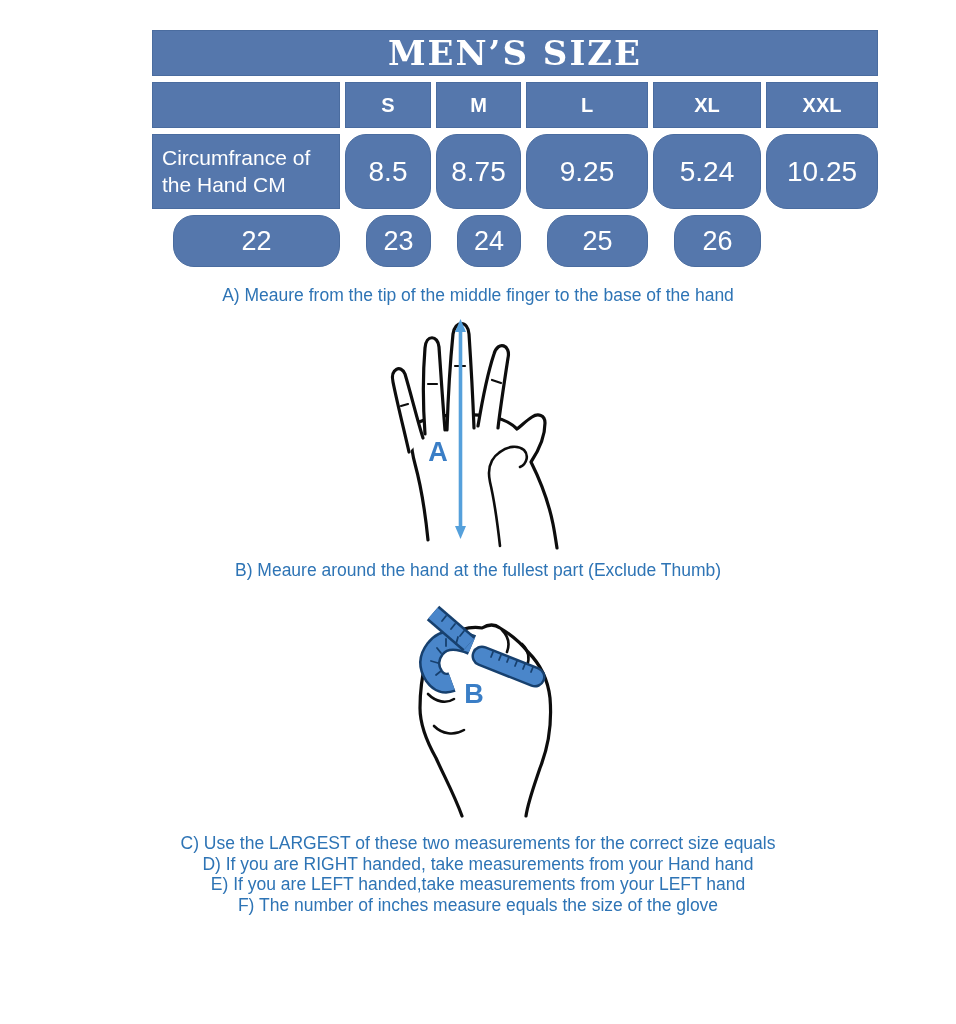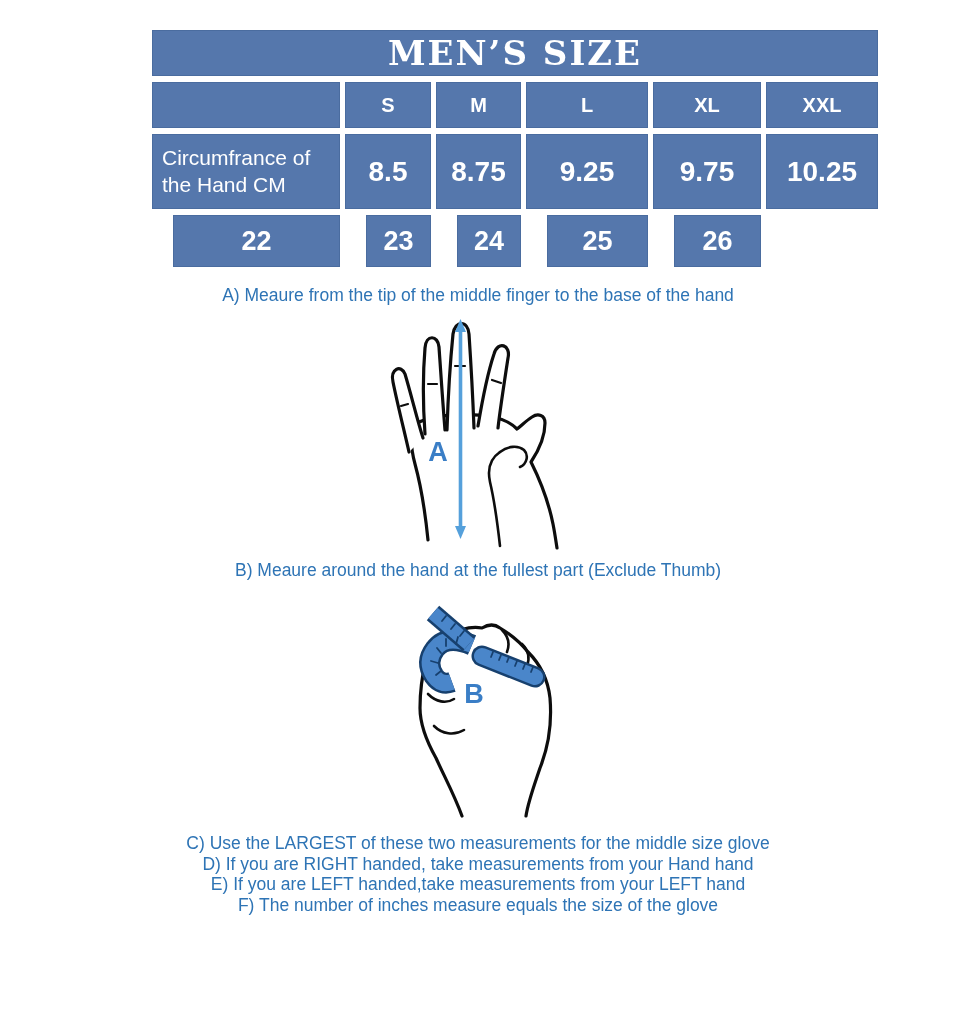--- a/index.html
+++ b/index.html
@@ -42,21 +42,21 @@
   .cell{
     background:var(--table-blue);
     border:1px solid var(--cell-border);
     color:#ffffff;
     display:flex;align-items:center;justify-content:center;
     text-align:center;
   }
   .size-head{font-weight:bold;font-size:20px;}
   .row-label{font-size:21px;line-height:1.25;}
   .row-label.left{justify-content:flex-start;text-align:left;padding-left:9px;padding-right:16px;}
-  .value{font-weight:bold;font-size:28px;}
+  .value{font-weight:normal;font-size:28px;border-radius:21px;}
   .value.cm{font-size:27px;margin-left:21px;}
   
   .instr{
     position:absolute;left:0;width:956px;
     text-align:center;
     color:var(--text-blue);
     font-size:17.5px;line-height:20.5px;
   }
   .instr-a{top:285px;}
   .instr-b{top:560px;}
@@ -92,21 +92,21 @@
       <div class="cell size-head">S</div>
       <div class="cell size-head">M</div>
       <div class="cell size-head">L</div>
       <div class="cell size-head">XL</div>
       <div class="cell size-head">XXL</div>
 
       <div class="cell row-label left">Circumfrance of the Hand CM</div>
       <div class="cell value">8.5</div>
       <div class="cell value">8.75</div>
       <div class="cell value">9.25</div>
-      <div class="cell value">9.75</div>
+      <div class="cell value">5.24</div>
       <div class="cell value">10.25</div>
 
       <div class="cell value cm">22</div>
       <div class="cell value cm">23</div>
       <div class="cell value cm">24</div>
       <div class="cell value cm">25</div>
       <div class="cell value cm">26</div>
     </div>
   </div>
 
@@ -191,19 +191,19 @@
       <line class="tape-tick" x1="103" y1="69" x2="101" y2="74"></line>
       <line class="tape-tick" x1="111" y1="71" x2="109" y2="76"></line>
       <line class="tape-tick" x1="119" y1="75" x2="117" y2="80"></line>
       <line class="tape-tick" x1="127" y1="78" x2="125" y2="83"></line>
       <line class="tape-tick" x1="135" y1="81" x2="133" y2="86"></line>
     </g>
     <text class="measure-label" x="76" y="117" text-anchor="middle">B</text>
   </svg>
 
   <div class="instr instr-block">
-    <div>C) Use the LARGEST of these two measurements for the middle size glove</div>
+    <div>C) Use the LARGEST of these two measurements for the correct size equals</div>
     <div>D) If you are RIGHT handed, take measurements from your Hand hand</div>
     <div>E) If you are LEFT handed,take measurements from your LEFT hand</div>
     <div>F) The number of inches measure equals the size of the glove</div>
   </div>
 
 </div>
 
 </body></html>

